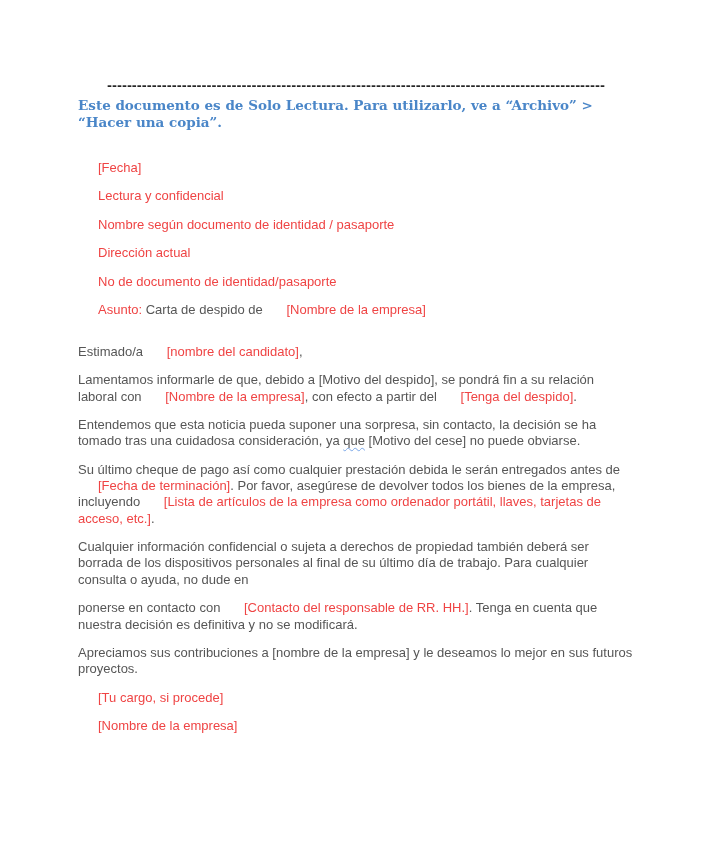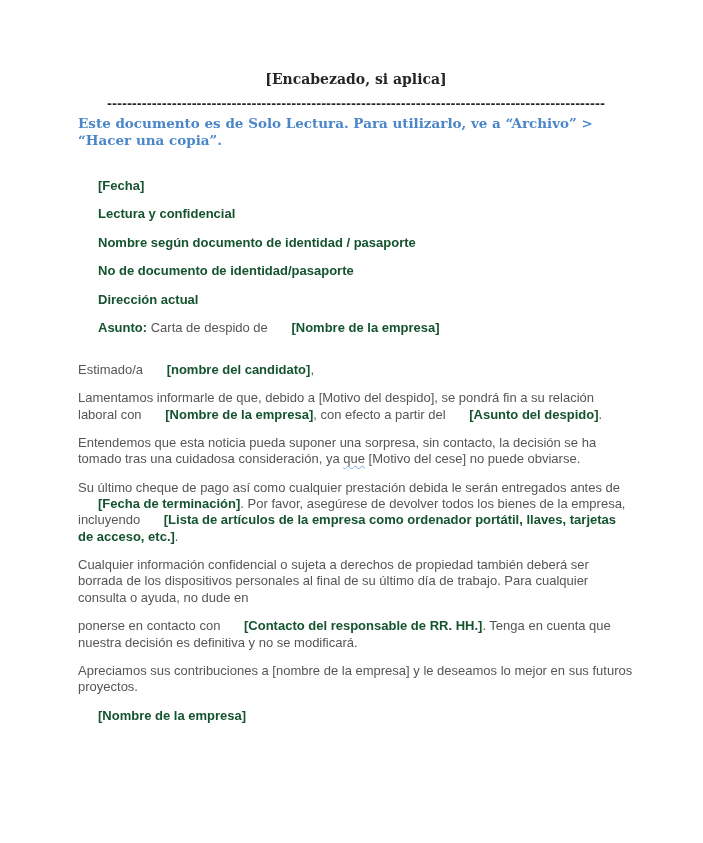--- a/index.html
+++ b/index.html
@@ -49,50 +49,50 @@
     line-height: 16.3px;
     color: #565656;
   }
   .para {
     margin-bottom: 12.2px;
   }
   .para.gap {
     margin-top: 25px;
   }
   .b {
-    font-weight: 700;
-    color: #14532d;
+    font-weight: 400;
+    color: #ef4444;
     padding-left: 20px;
   }
   .wavy {
     text-decoration: underline;
     text-decoration-style: wavy;
     text-decoration-color: #7aa7e8;
     text-decoration-thickness: 1px;
     text-underline-offset: 2px;
   }
 </style>
 </head>
 <body>
 
 <div class="page">
   <div class="content">
-    <div class="doc-title">[Encabezado, si aplica]</div>
     <div class="divider">----------------------------------------------------------------------------------------------------</div>
     <div class="notice" style="color: rgb(74, 134, 200);">Este documento es de Solo Lectura. Para utilizarlo, ve a “Archivo” &gt; “Hacer una copia”.</div>
     <div class="letter-body">
         <p class="para"><span class="b">[Fecha]</span></p>
         <p class="para"><span class="b">Lectura y confidencial</span></p>
         <p class="para"><span class="b">Nombre según documento de identidad / pasaporte</span></p>
+        <p class="para"><span class="b">Dirección actual</span></p>
         <p class="para"><span class="b">No de documento de identidad/pasaporte</span></p>
-        <p class="para"><span class="b">Dirección actual</span></p>
         <p class="para"><span class="b">Asunto:</span><span> Carta de despido de </span><span class="b">[Nombre de la empresa]</span></p>
         <p class="para gap"><span>Estimado/a </span><span class="b">[nombre del candidato]</span><span>,</span></p>
-        <p class="para"><span>Lamentamos informarle de que, debido a [Motivo del despido], se pondrá fin a su relación laboral con </span><span class="b">[Nombre de la empresa]</span><span>, con efecto a partir del </span><span class="b">[Asunto del despido]</span><span>.</span></p>
+        <p class="para"><span>Lamentamos informarle de que, debido a [Motivo del despido], se pondrá fin a su relación laboral con </span><span class="b">[Nombre de la empresa]</span><span>, con efecto a partir del </span><span class="b">[Tenga del despido]</span><span>.</span></p>
         <p class="para"><span>Entendemos que esta noticia pueda suponer una sorpresa, sin contacto, la decisión se ha tomado tras una cuidadosa consideración, ya </span><span class="wavy">que</span><span> [Motivo del cese] no puede obviarse.</span></p>
         <p class="para"><span>Su último cheque de pago así como cualquier prestación debida le serán entregados antes de </span><span class="b">[Fecha de terminación]</span><span>. Por favor, asegúrese de devolver todos los bienes de la empresa, incluyendo </span><span class="b">[Lista de artículos de la empresa como ordenador portátil, llaves, tarjetas de acceso, etc.]</span><span>.</span></p>
         <p class="para"><span>Cualquier información confidencial o sujeta a derechos de propiedad también deberá ser borrada de los dispositivos personales al final de su último día de trabajo. Para cualquier consulta o ayuda, no dude en</span></p>
         <p class="para"><span>ponerse en contacto con </span><span class="b">[Contacto del responsable de RR. HH.]</span><span>. Tenga en cuenta que nuestra decisión es definitiva y no se modificará.</span></p>
         <p class="para"><span>Apreciamos sus contribuciones a [nombre de la empresa] y le deseamos lo mejor en sus futuros proyectos.</span></p>
+        <p class="para"><span class="b">[Tu cargo, si procede]</span></p>
         <p class="para"><span class="b">[Nombre de la empresa]</span></p>
       </div>
   </div>
 </div>
 
 </body></html>

